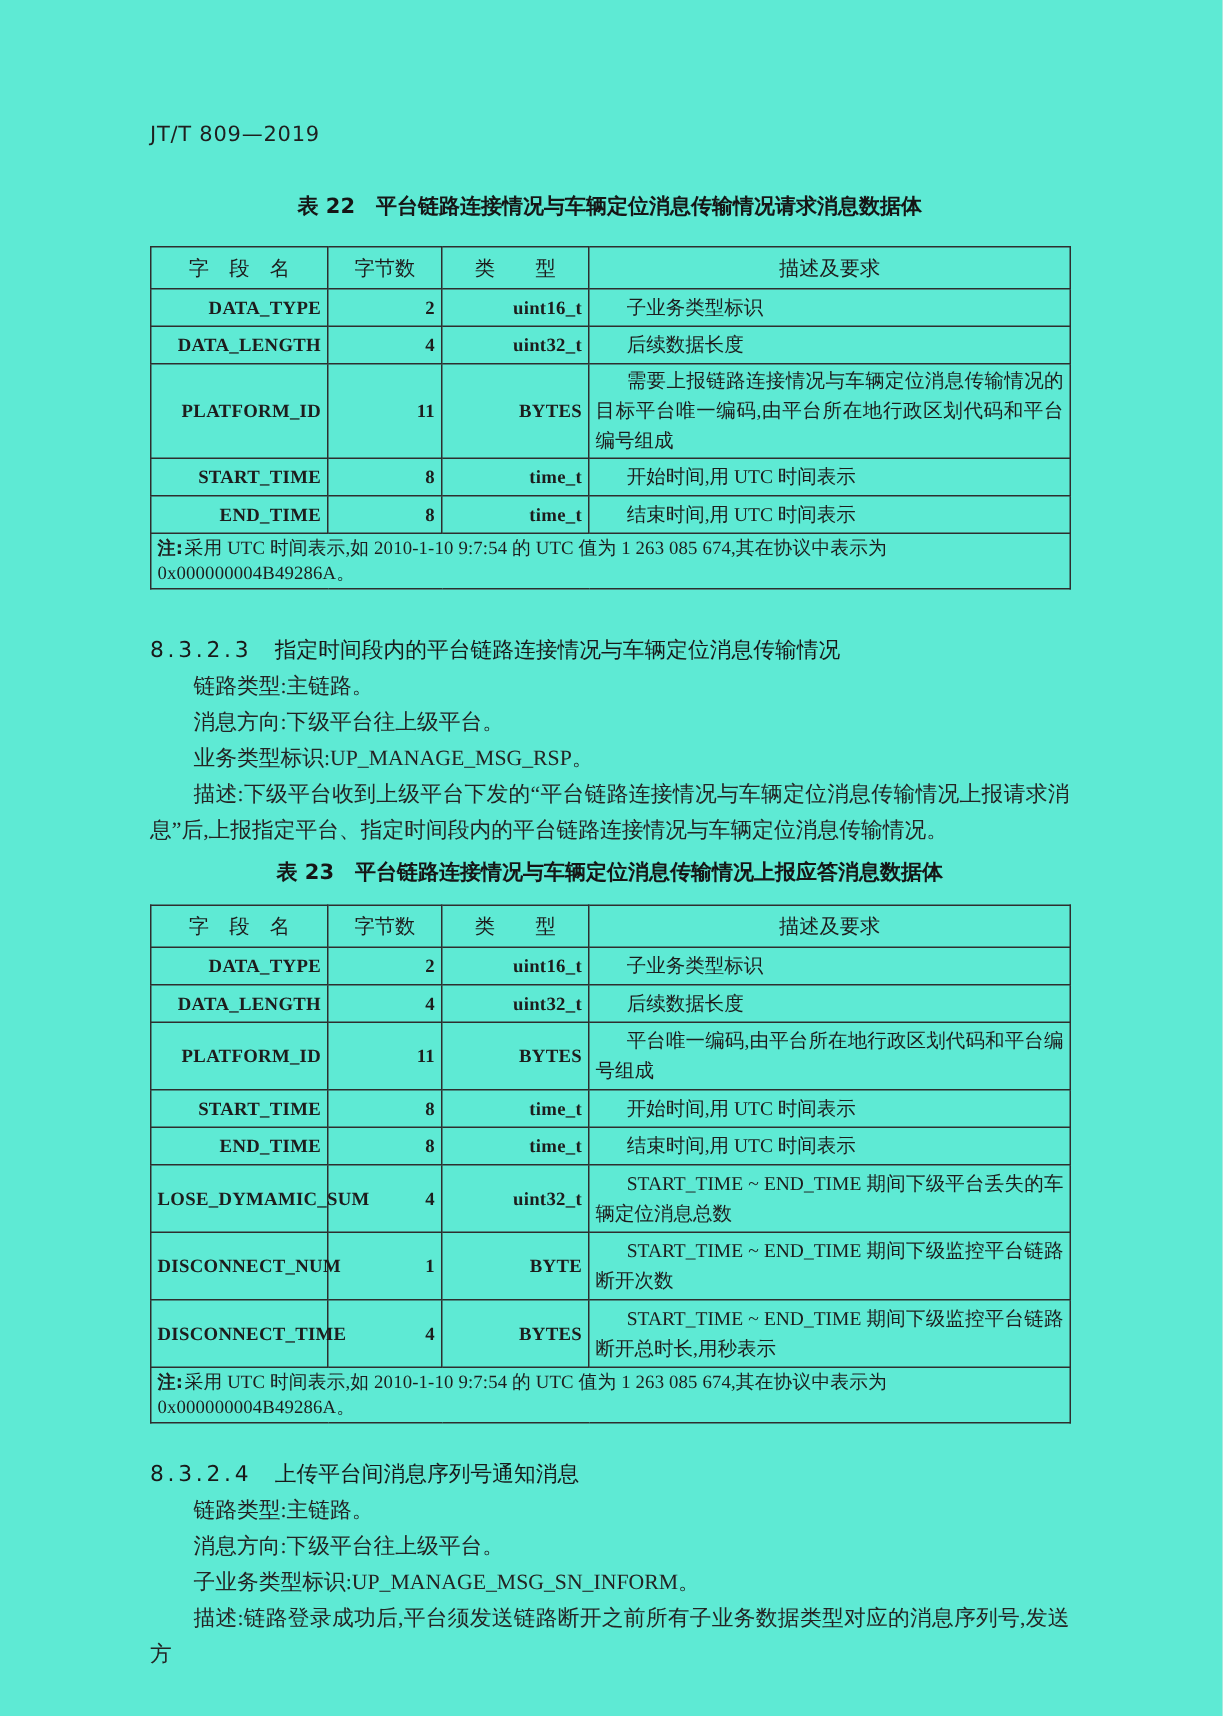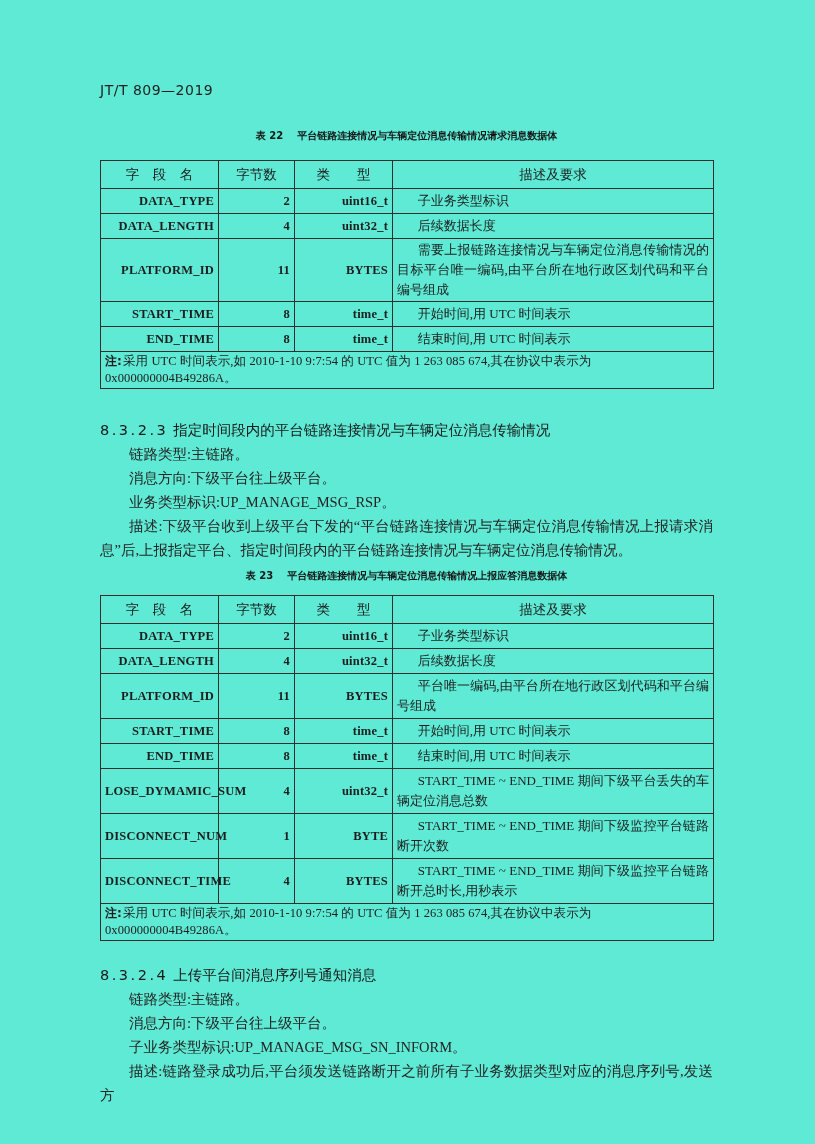--- a/index.html
+++ b/index.html
@@ -8,21 +8,21 @@
     font-family:"Liberation Serif","DejaVu Serif",serif;color:#222;
     overflow:hidden;
   }
   .content{position:absolute;left:100px;top:0;width:613px;}
   .doc-number{
     margin-top:82px;font-family:"DejaVu Sans","Liberation Sans",sans-serif;
     font-size:14px;letter-spacing:.5px;color:#1f1f1f;
   }
   .tbl-caption{
     text-align:center;font-family:"DejaVu Sans","Liberation Sans",sans-serif;
-    font-weight:bold;font-size:10px;color:#161616;
+    font-weight:bold;font-size:14px;color:#161616;
   }
   .cap22{margin-top:31px;}
   .cap23{margin-top:7px;}
   .cap-label{margin-right:14px;}
   table.spec{
     border-collapse:collapse;width:613px;table-layout:fixed;
     font-size:13px;color:#1d1d1d;
   }
   .t22{margin-top:17px;}
   .t23{margin-top:12px;}
@@ -46,21 +46,21 @@
     font-size:12.5px;height:21px;padding-left:7px;line-height:17px;
     letter-spacing:.1px;
   }
   td.note b{font-family:"DejaVu Sans","Liberation Sans",sans-serif;font-size:12px;font-weight:bold;margin-right:1px;}
   .clause{
     margin:0;font-family:"DejaVu Sans","Liberation Sans",sans-serif;
     font-size:14.5px;color:#191919;line-height:24px;
   }
   .c1{margin-top:29px;}
   .c2{margin-top:22px;}
-  .clause-num{letter-spacing:2.5px;margin-right:5px;}
+  .clause-num{letter-spacing:2.5px;margin-right:15px;}
   p.body-line{
     margin:0;font-size:14.5px;line-height:24px;text-indent:2em;
     text-align:justify;color:#242424;
   }
 </style>
 </head>
 <body>
 
 <div class="page">
   <div class="content">

